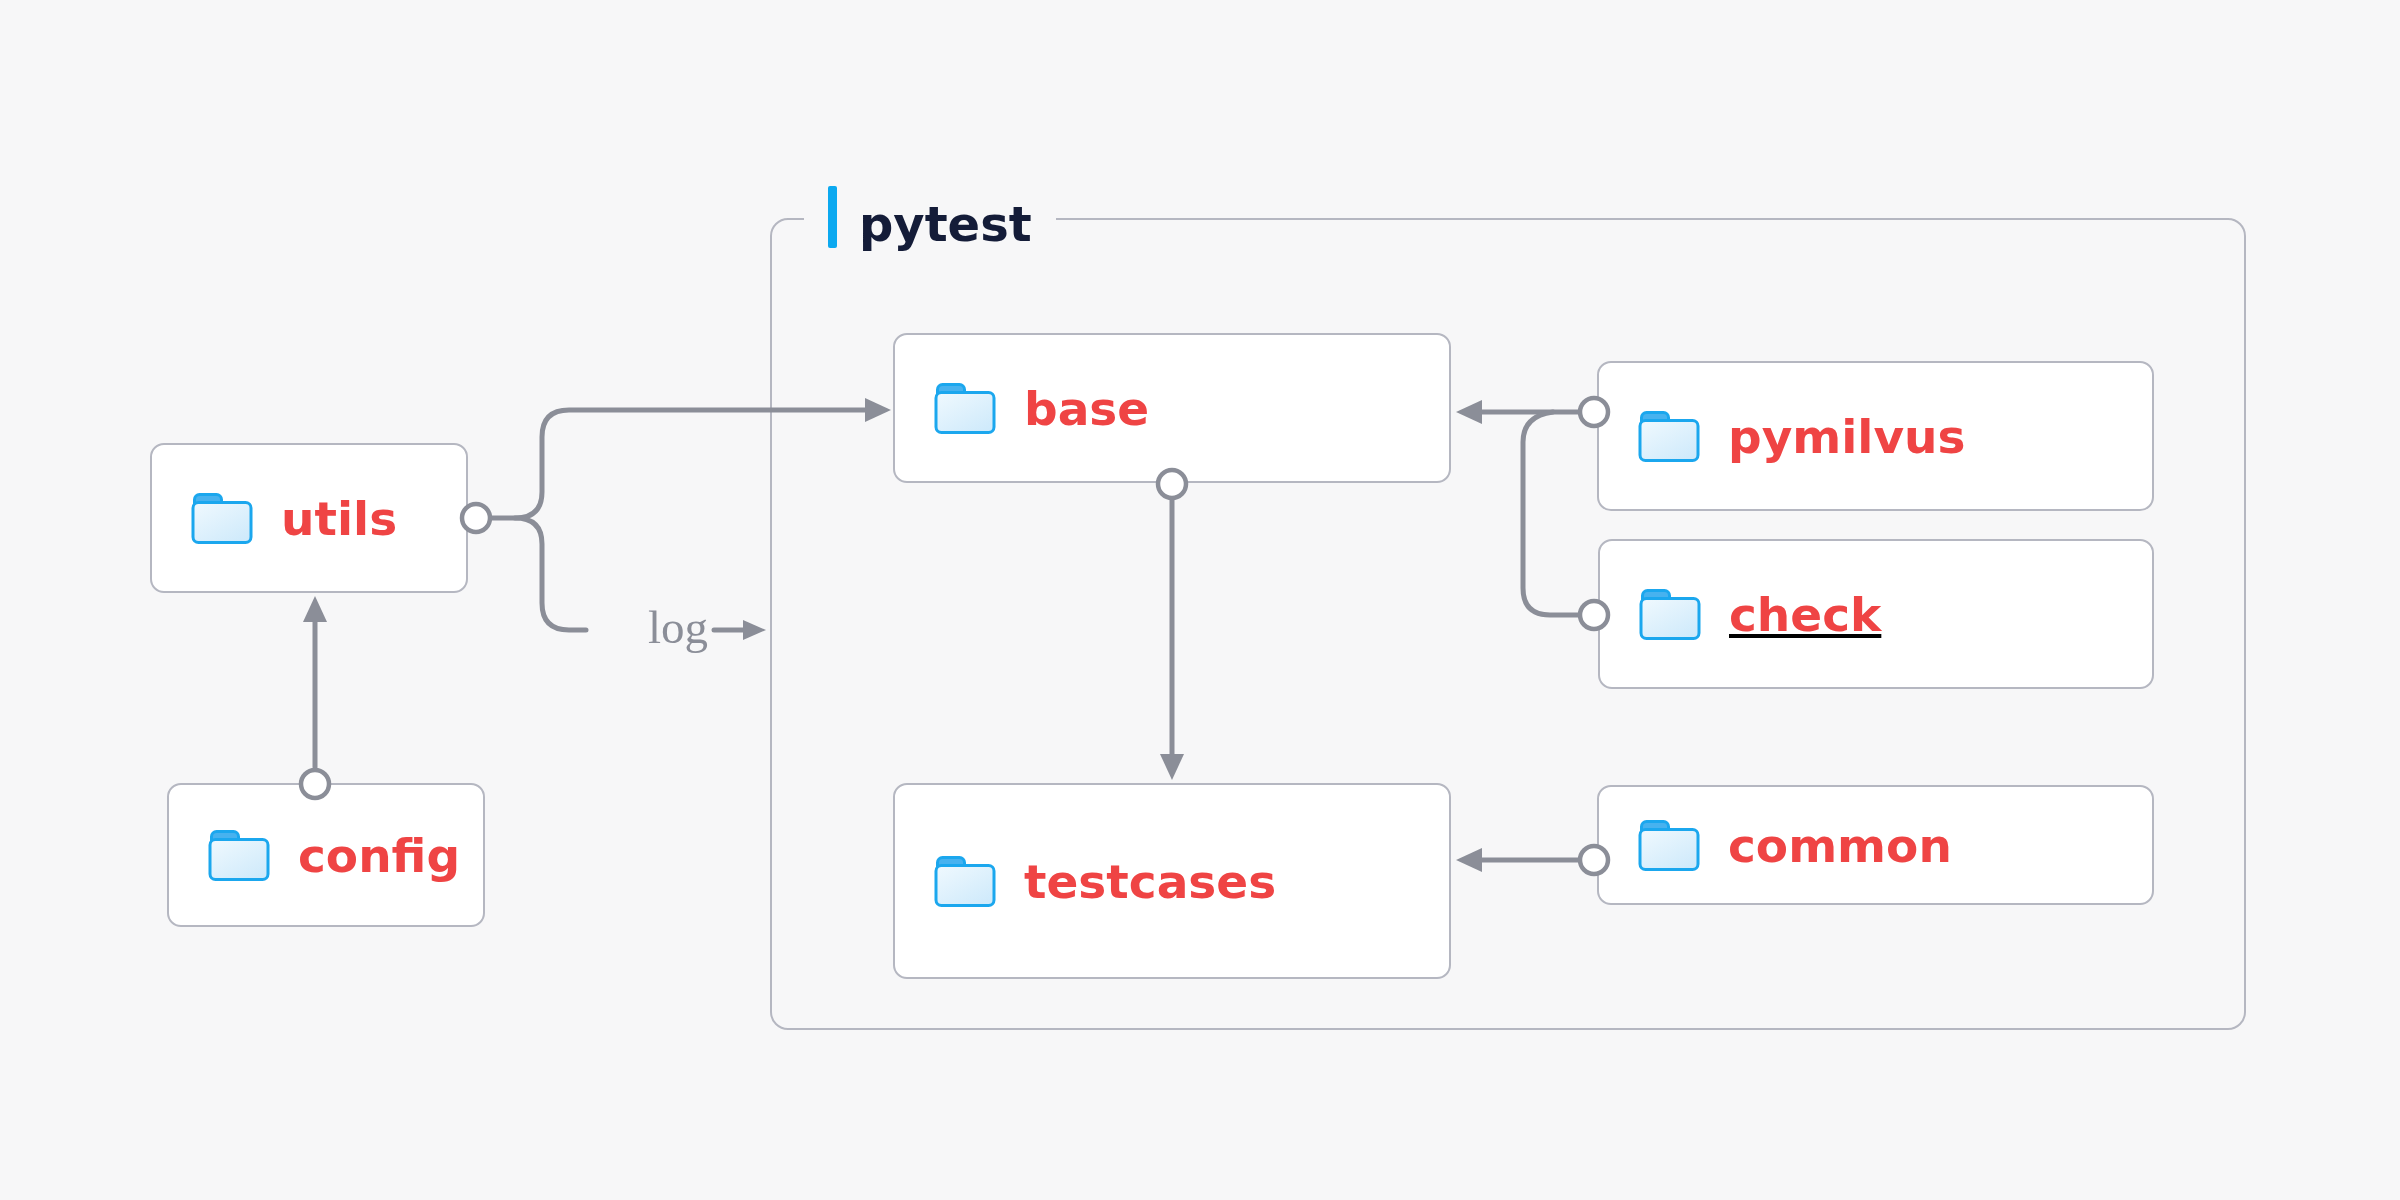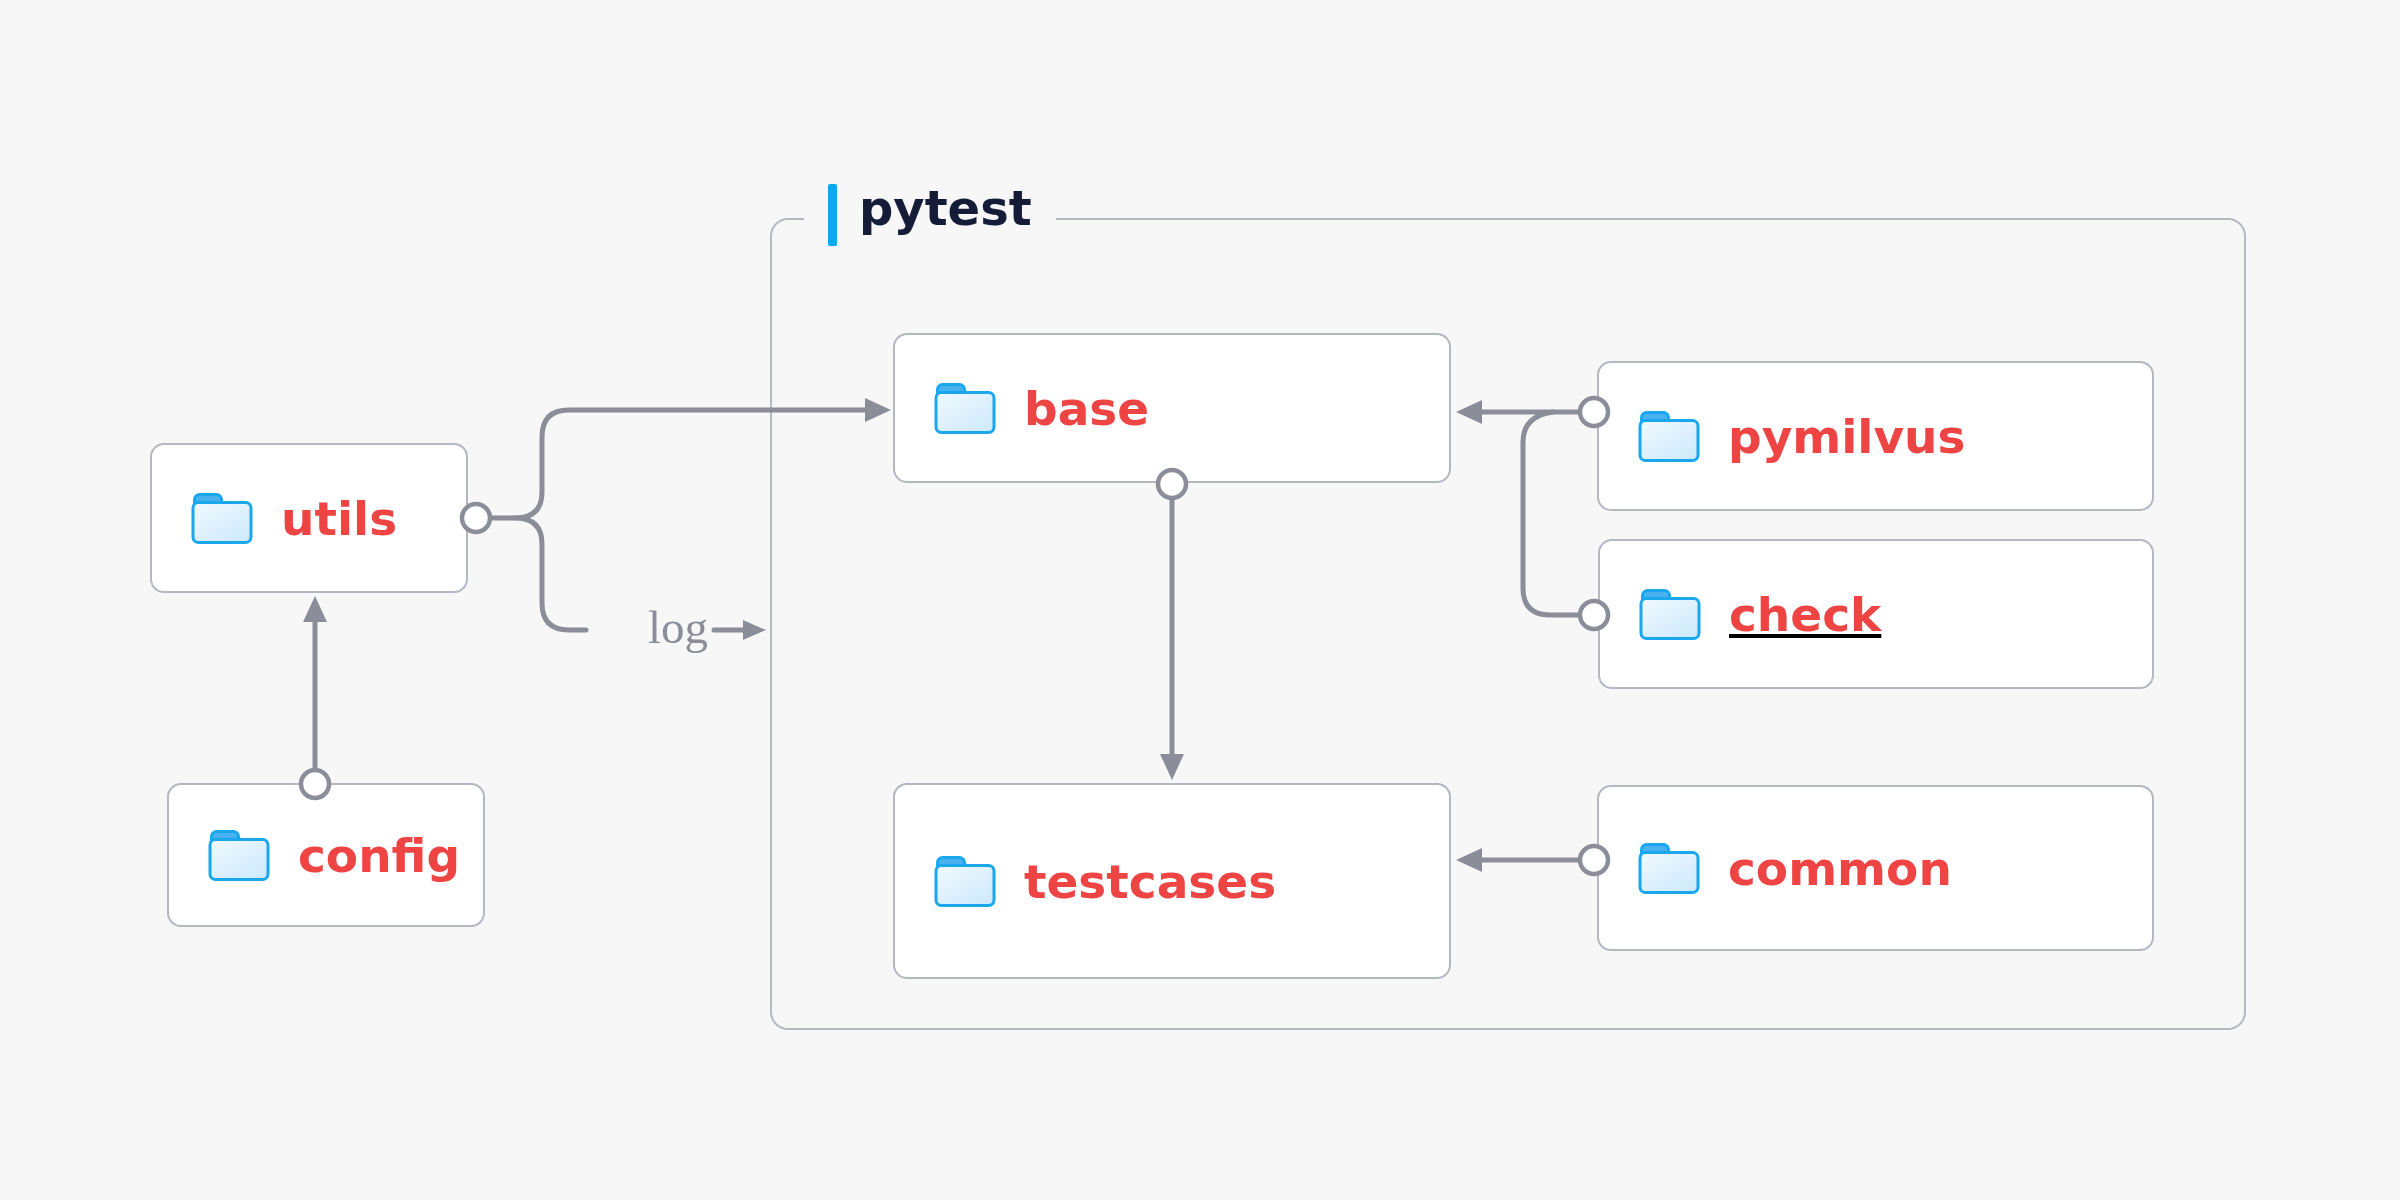--- a/index.html
+++ b/index.html
@@ -28,21 +28,21 @@
     border-radius: 18px;
     box-sizing: border-box;
     z-index: 1;
   }
   .pytest-label {
     position: absolute;
     left: 804px;
     top: 184px;
     height: 64px;
     display: flex;
-    align-items: flex-start;
+    align-items: flex-end;
     gap: 22px;
     background: #f7f7f8;
     padding: 0 24px;
     z-index: 2;
   }
   .accent-bar {
     display: block;
     width: 9px;
     height: 62px;
     border-radius: 2px;
@@ -68,21 +68,21 @@
     padding-left: 38px;
     gap: 27px;
     z-index: 2;
   }
   .n-utils     { left: 150px;  top: 443px; width: 318px; }
   .n-config    { left: 167px;  top: 783px; width: 318px; height: 144px; }
   .n-base      { left: 893px;  top: 333px; width: 558px; }
   .n-testcases { left: 893px;  top: 783px; width: 558px; height: 196px; }
   .n-pymilvus  { left: 1597px; top: 333px; width: 557px; margin-top: 28px; }
   .n-check     { left: 1598px; top: 539px; width: 556px; text-decoration: underline; }
-  .n-common    { left: 1597px; top: 785px; width: 557px; height: 166px; }
+  .n-common    { left: 1597px; top: 785px; width: 557px; height: 120px; }
 
   .nlabel {
     font-size: 47px;
     font-weight: 600;
     color: #ef4444;
     line-height: 1;
     white-space: nowrap;
   }
   .folder { display: block; width: 64px; height: 54px; flex: 0 0 auto; }
 

